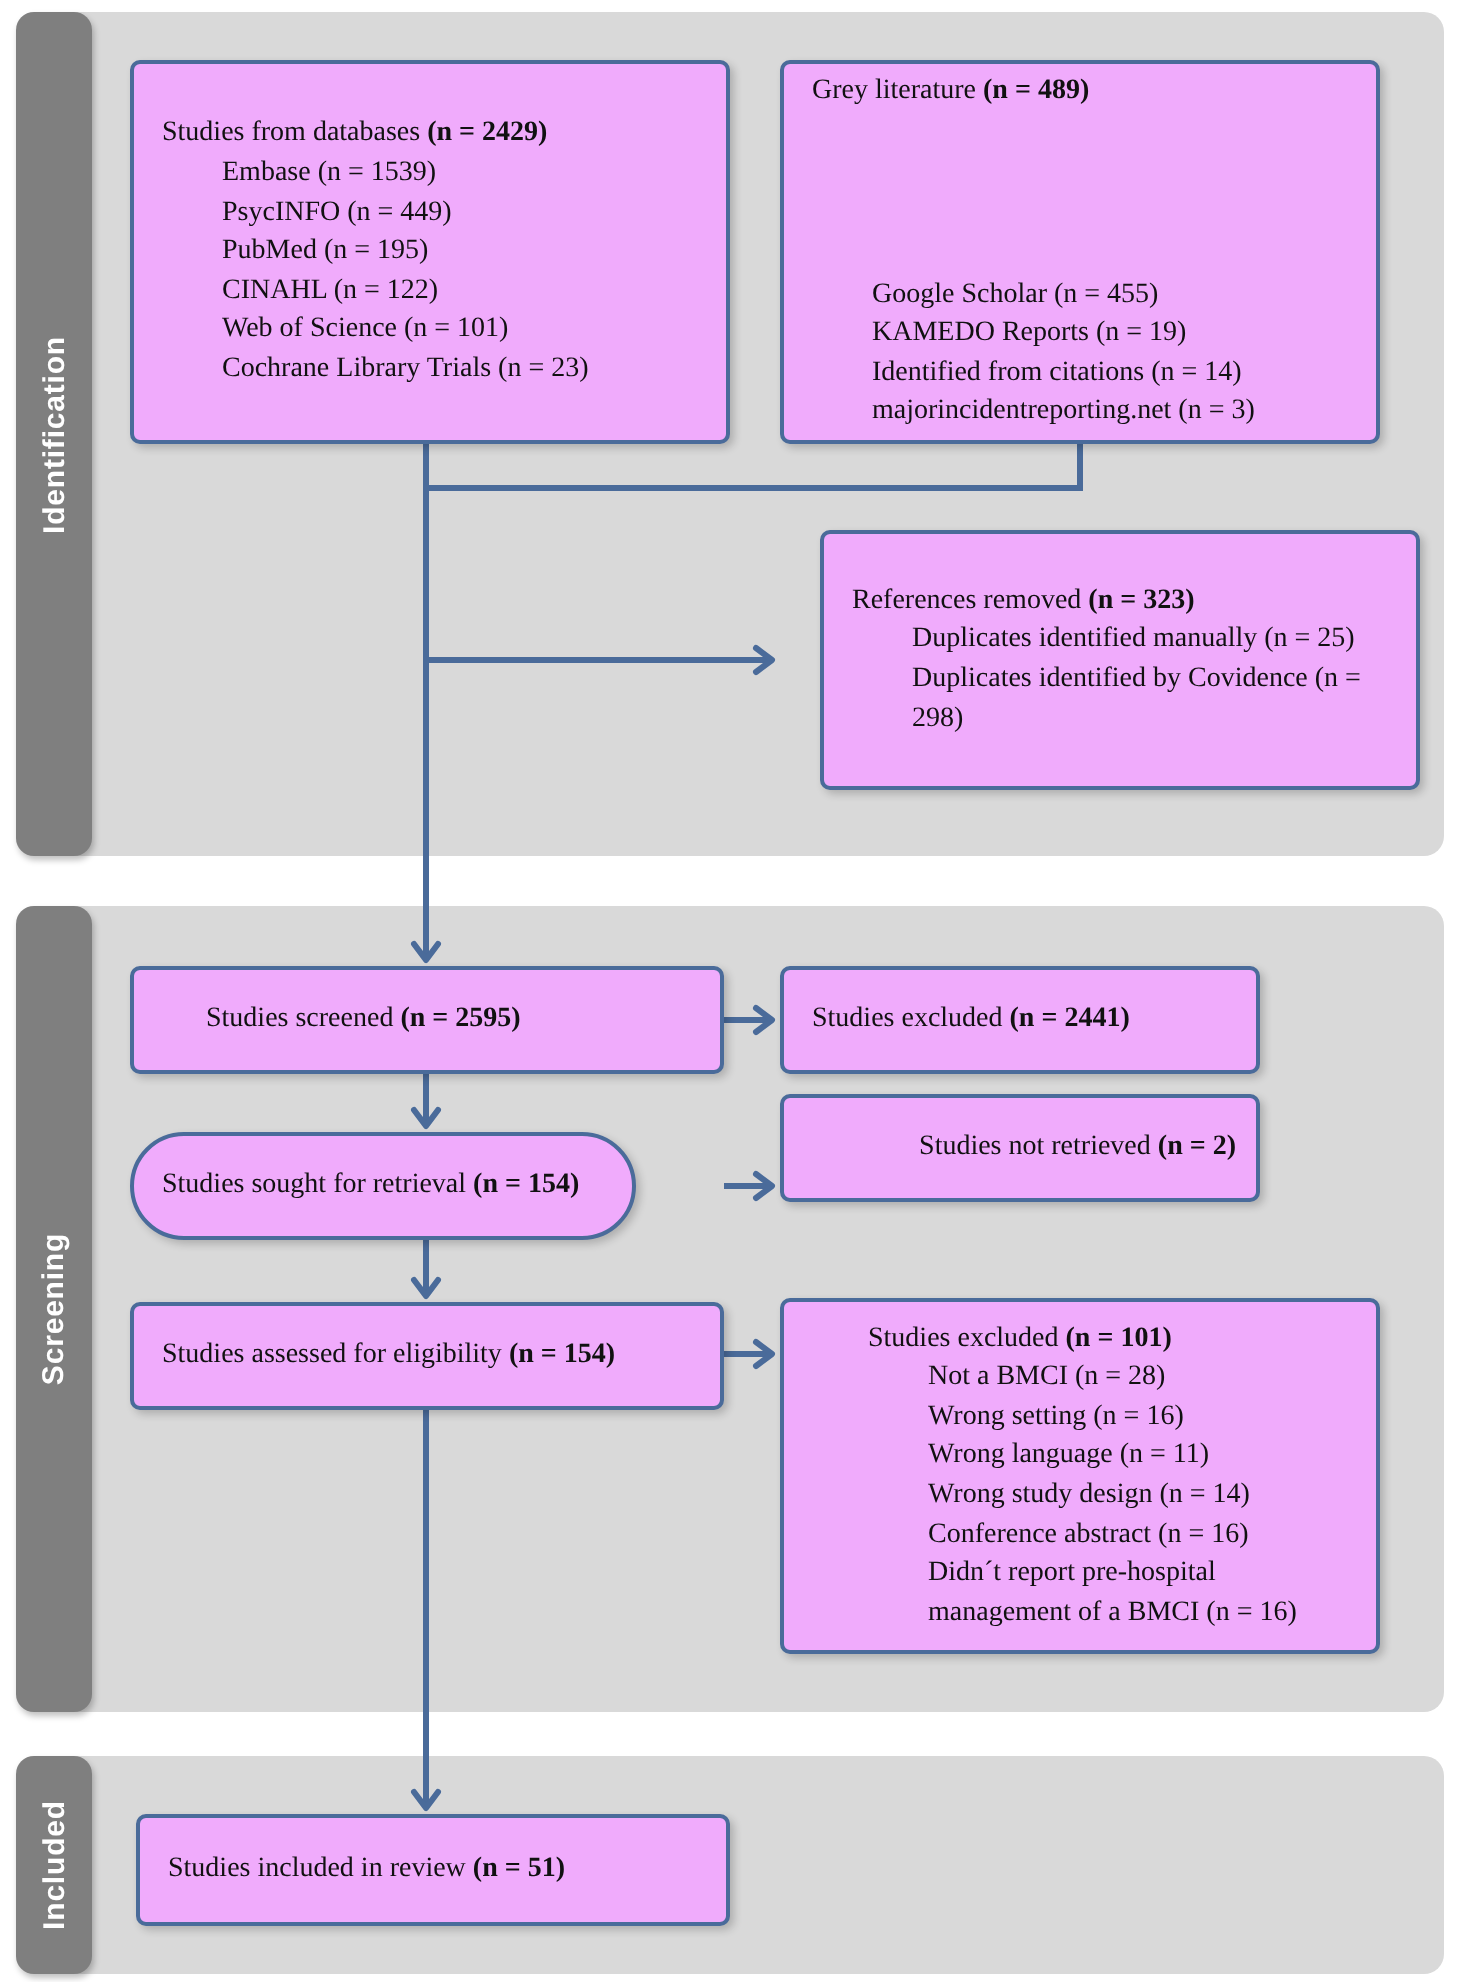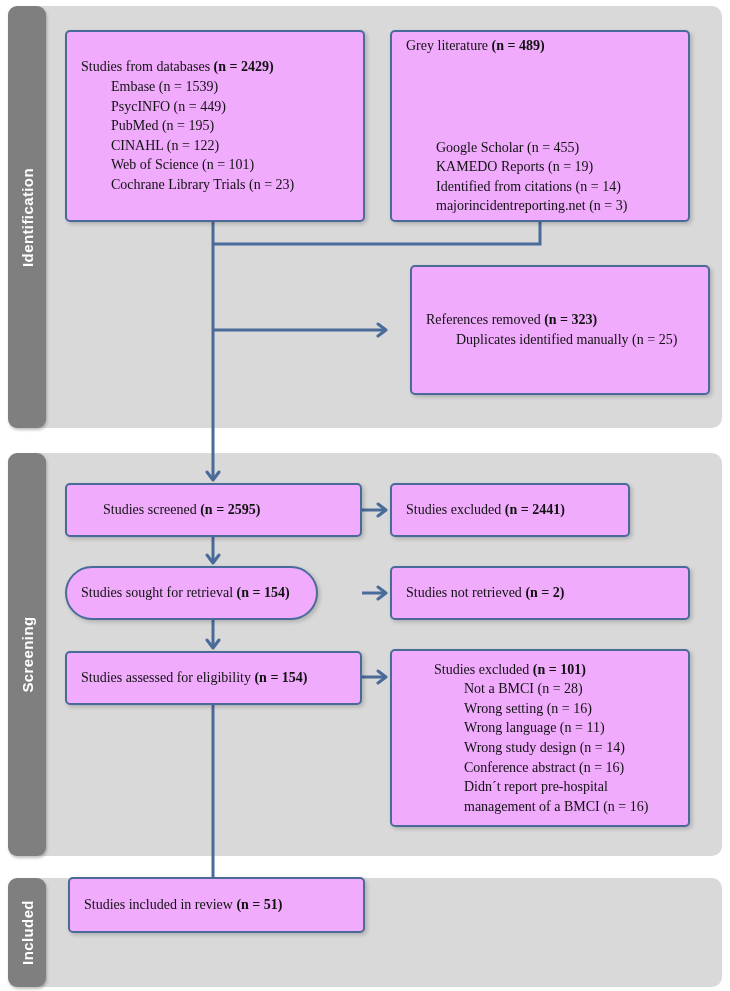--- a/index.html
+++ b/index.html
@@ -51,24 +51,24 @@
     font-size:14px;line-height:1.4;
   }
   .box b{font-weight:bold;}
   .items div{margin-left:30px;}
   .b-databases{left:65px;top:30px;width:300px;height:192px;}
   .b-grey{left:390px;top:30px;width:300px;height:192px;justify-content:space-between;}
   .b-references{left:390px;top:265px;width:300px;height:130px;margin-left:20px;}
   .b-screened{left:65px;top:483px;width:297px;height:54px;padding-left:36px;}
   .b-excl-screening{left:390px;top:483px;width:240px;height:54px;}
   .b-sought{left:65px;top:566px;width:253px;height:54px;border-radius:27px;}
-  .b-notretrieved{left:390px;top:566px;width:300px;height:54px;}
+  .b-notretrieved{left:390px;top:547px;width:240px;height:54px;align-items:flex-end;}
   .b-assessed{left:65px;top:651px;width:297px;height:54px;}
   .b-excl-eligibility{left:390px;top:649px;width:300px;height:178px;padding-left:42px;}
-  .b-included{left:68px;top:877px;width:297px;height:56px;}
+  .b-included{left:68px;top:907px;width:297px;height:56px;}
 </style>
 </head>
 <body>
 
 <div class="canvas">
 
   <div class="band band-ident"></div>
   <div class="band band-screen"></div>
   <div class="band band-incl"></div>
 
@@ -127,20 +127,21 @@
       <div>KAMEDO Reports (n = 19)</div>
       <div>Identified from citations (n = 14)</div>
       <div>majorincidentreporting.net (n = 3)</div>
     </div>
   </div>
 
   <div class="box b-references">
     <div><span>References removed</span> <b>(n = 323)</b></div>
     <div class="items">
       <div>Duplicates identified manually (n = 25)</div>
+      <div>Duplicates identified by Covidence (n = 298)</div>
     </div>
   </div>
 
   <div class="box b-screened">
     <div><span>Studies screened</span> <b>(n = 2595)</b></div>
   </div>
 
   <div class="box b-excl-screening">
     <div><span>Studies excluded</span> <b>(n = 2441)</b></div>
   </div>

